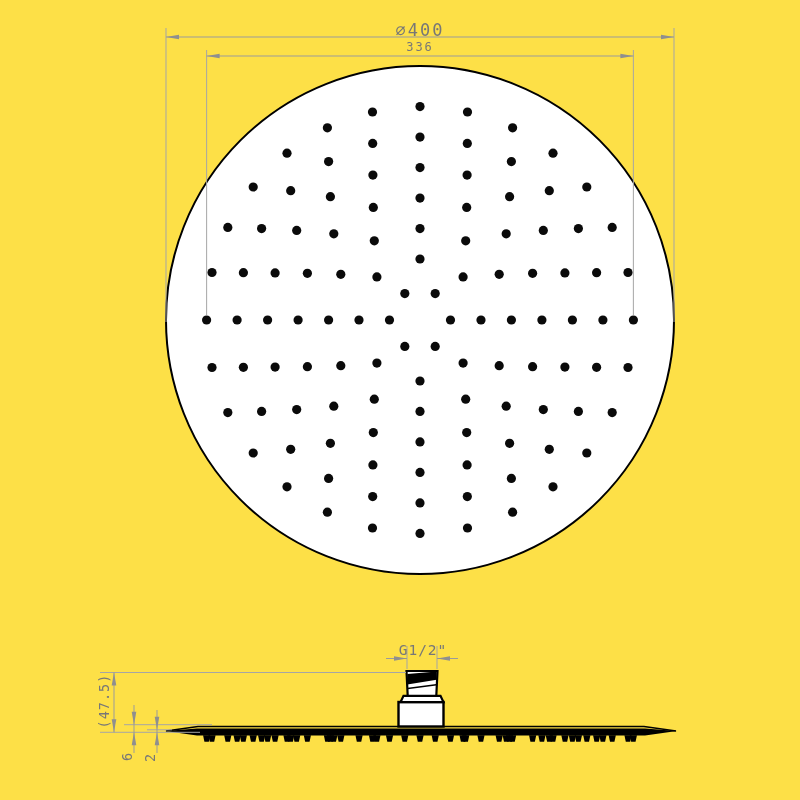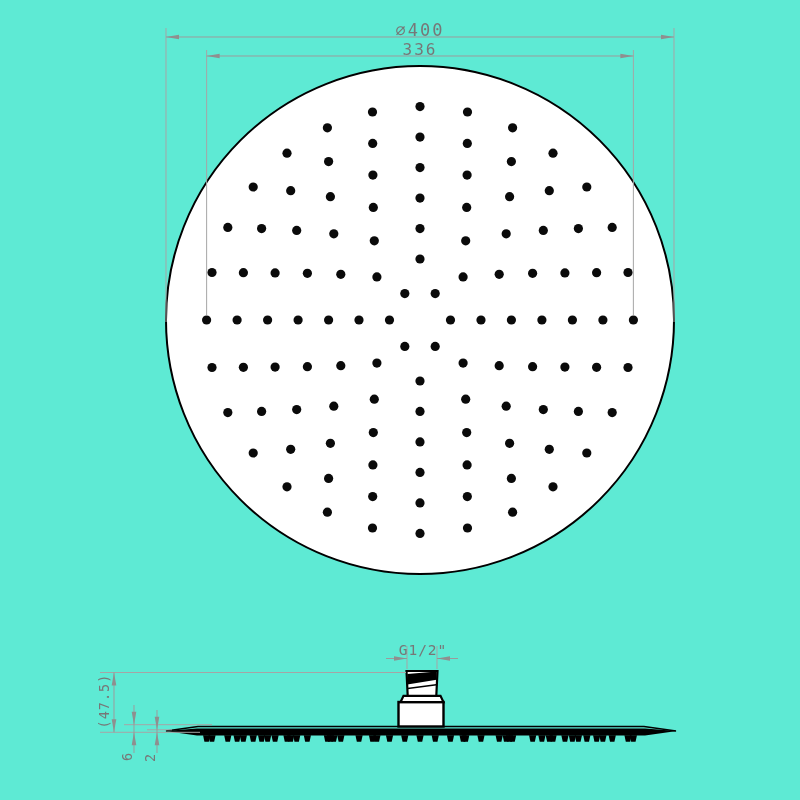--- a/index.html
+++ b/index.html
@@ -1,26 +1,26 @@
 <!DOCTYPE html>
 <html><head>
 <meta charset="utf-8">
 <style>
   html,body{margin:0;padding:0;background:#ffffff;}
   .canvas{
-    position:relative;width:800px;height:800px;background:#5eead4;overflow:hidden;
+    position:relative;width:800px;height:800px;background:#fde047;overflow:hidden;
     font-family:"DejaVu Sans Mono", monospace;
   }
   svg{position:absolute;left:0;top:0;}
   .lbl{
     position:absolute;color:#777777;white-space:nowrap;
     font-family:"DejaVu Sans Mono", monospace;
   }
   .lbl-d400{left:420px;top:20px;transform:translateX(-50%);font-size:17px;letter-spacing:2px;}
-  .lbl-336{left:420px;top:40px;transform:translateX(-50%);font-size:16px;letter-spacing:2px;}
+  .lbl-336{left:420px;top:40px;transform:translateX(-50%);font-size:12px;letter-spacing:2px;}
   .lbl-g12{left:423px;top:642px;transform:translateX(-50%);font-size:14.5px;letter-spacing:1px;}
   .lbl-475{left:104px;top:701px;transform:translate(-50%,-50%) rotate(-90deg);font-size:13.5px;letter-spacing:1px;}
   .lbl-6{left:127px;top:757px;transform:translate(-50%,-50%) rotate(-90deg);font-size:13.5px;}
   .lbl-2{left:150px;top:758px;transform:translate(-50%,-50%) rotate(-90deg);font-size:13.5px;}
 </style>
 </head>
 <body>
 
 <div class="canvas">
   <svg id="drawing" width="800" height="800" viewBox="0 0 800 800">

